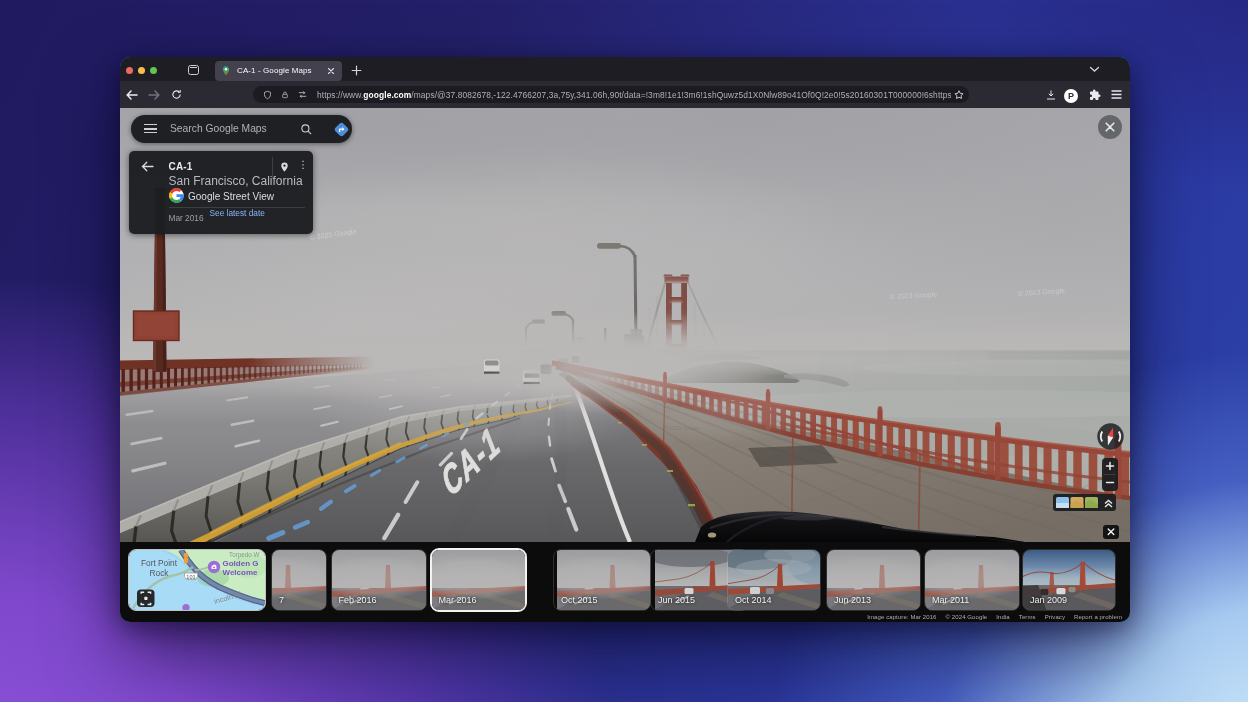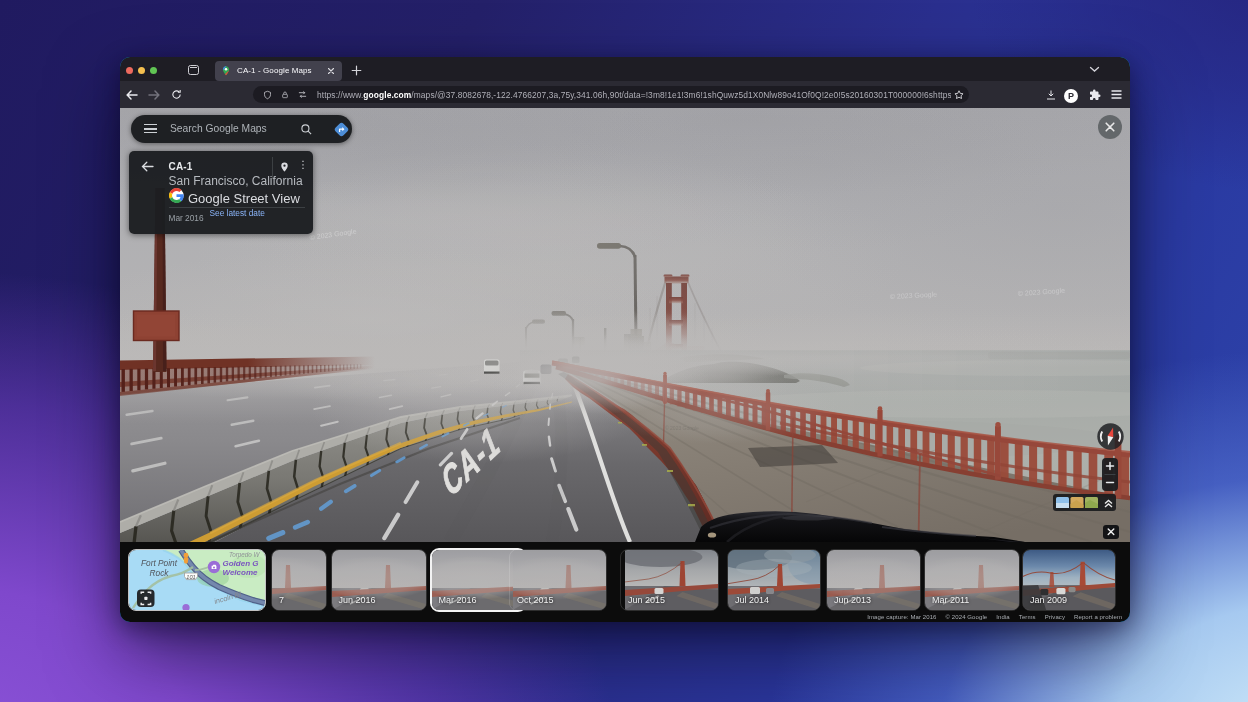--- a/index.html
+++ b/index.html
@@ -27,21 +27,21 @@
   display:flex; align-items:center; color:#b6b6bd; font-size:8.4px; }
 .urlbar svg { flex:none }
 .u-txt { white-space:nowrap; overflow:hidden; width:634px; letter-spacing:0.1px; color:#b0b0b8 }
 .u-txt b { color:#fff; font-weight:bold }
 .content { position:relative; height:434px; background:#aaaaae; overflow:hidden; }
 .timeline { position:relative; height:80px; background:#0c0c0c; }
 .thumb { position:absolute; top:8px; height:60px; border-radius:7px; overflow:hidden; outline:1px solid rgba(255,255,255,.14); }
 .thumb svg { position:absolute; right:0; top:0 }
 .thumb span { position:absolute; left:7px; bottom:5px; color:#f1f1f1; font-size:9px; text-shadow:0 0 3px rgba(0,0,0,.8); }
 .thumb.sel { outline:2.5px solid #f3f3f3; }
-.mapthumb { position:absolute; left:9px; top:8px; width:136px; height:60px; border-radius:7px; overflow:hidden; outline:1.5px solid rgba(255,255,255,.75);font-style:italic; }
+.mapthumb { position:absolute; left:9px; top:8px; width:136px; height:60px; border-radius:7px; overflow:hidden; outline:1.5px solid rgba(255,255,255,.75); }
 .fineprint { position:absolute; right:8px; bottom:2px; color:#aaaeb3; font-size:6px; letter-spacing:0.1px }
 .fineprint span { margin-left:9px }
 .srchpill { position:absolute; left:11px; top:7px; width:221px; height:27.5px; background:#1e2023; border-radius:14px;
   box-shadow:0 1px 5px rgba(0,0,0,.45); display:flex; align-items:center;text-align:center; }
 .srchpill .ph { color:#aeb3b8; font-size:10.3px; margin-left:13px; }
 .burg { width:13px; height:9px; margin-left:13px; border-top:1.6px solid #cdd1d5; border-bottom:1.6px solid #cdd1d5; position:relative }
 .burg:before { content:""; position:absolute; top:2.8px; left:0; right:0; height:1.6px; background:#cdd1d5 }
 .infocard { position:absolute; left:9px; top:43px; width:184px; height:83px; background:rgba(28,30,33,.97); border-radius:5px;
   box-shadow:0 1px 6px rgba(0,0,0,.5); color:#e8eaed }
 .xcircle { position:absolute; left:978px; top:7px; width:24px; height:24px; border-radius:50%; background:rgba(92,96,99,.9); }
@@ -598,21 +598,21 @@
         </svg>
     <div style="position:absolute;left:169px;top:8px;font-size:10px;color:#dadce0;letter-spacing:0">⋮</div>
     <div style="position:absolute;left:39.5px;top:22.5px;font-size:12px;color:#b6babf">San Francisco, California</div>
     <svg width="15" height="15" viewBox="0 0 48 48" style="position:absolute;left:39.5px;top:36.5px">
           <circle cx="24" cy="24" r="23" fill="#fff"></circle>
           <path fill="#EA4335" d="M24 9.5c3.54 0 6.71 1.22 9.21 3.6l6.85-6.85C35.9 2.38 30.47 0 24 0 14.62 0 6.51 5.38 2.56 13.22l7.98 6.19C12.43 13.72 17.74 9.5 24 9.5z"></path>
           <path fill="#4285F4" d="M46.98 24.55c0-1.57-.15-3.09-.38-4.55H24v9.02h12.94c-.58 2.96-2.26 5.48-4.78 7.18l7.73 6c4.51-4.18 7.09-10.36 7.09-17.65z"></path>
           <path fill="#FBBC05" d="M10.53 28.59c-.48-1.45-.76-2.99-.76-4.59s.27-3.14.76-4.59l-7.98-6.19C.92 16.46 0 20.12 0 24c0 3.88.92 7.54 2.56 10.78l7.97-6.19z"></path>
           <path fill="#34A853" d="M24 48c6.48 0 11.93-2.13 15.89-5.81l-7.73-6c-2.15 1.45-4.92 2.3-8.16 2.3-6.26 0-11.57-4.22-13.47-9.91l-7.98 6.19C6.51 42.62 14.62 48 24 48z"></path>
         </svg>
-    <div style="position:absolute;left:59px;top:39.5px;font-size:13px;color:#dadce0">Google Street View</div>
+    <div style="position:absolute;left:59px;top:39.5px;font-size:10px;color:#dadce0">Google Street View</div>
     <div style="position:absolute;left:39.5px;top:55.5px;right:8px;height:1px;background:#3c4043"></div>
     <div style="position:absolute;left:39.5px;top:62px;font-size:8.3px;color:#9aa0a6">Mar 2016</div>
     <div style="position:absolute;left:80.5px;top:57px;font-size:8.3px;color:#8ab4f8">See latest date</div>
   </div>
   <div class="xcircle"><svg width="24" height="24" viewBox="0 0 24 24">
           <path d="M8.2 8.2 L15.8 15.8 M15.8 8.2 L8.2 15.8" stroke="#e8e8e8" stroke-width="1.6" stroke-linecap="round"></path>
         </svg></div>
   <div class="compass"><svg width="29" height="29" viewBox="0 0 29 29">
     <circle cx="14.5" cy="14.5" r="13.2" fill="rgba(32,33,36,.85)"></circle>
     <path d="M6.2,9.5 A10.2,10.2 0 0 0 6.2,19.5" stroke="#ededed" stroke-width="1.9" fill="none"></path>
@@ -722,21 +722,21 @@
           <path d="M56,43 L94,54 L94,60 L50,47 Z" fill="#766e64" opacity="0.65"></path>
           <line x1="18" y1="54" x2="32" y2="47" stroke="#cfcfcd" stroke-width="1.5" opacity="0.7"></line>
           <radialGradient id="f1" cx="0.5" cy="0.5" r="0.5">
             <stop offset="0" stop-color="#b9b7b6" stop-opacity="0.44"></stop>
             <stop offset="0.7" stop-color="#b9b7b6" stop-opacity="0.32"></stop>
             <stop offset="1" stop-color="#b9b7b6" stop-opacity="0"></stop>
           </radialGradient>
           <ellipse cx="44" cy="28" rx="60" ry="22" fill="url(#f1)"></ellipse>
           <rect width="94" height="60" fill="#b5b3b3" opacity="0.10"></rect>
         </svg>
-        <span>Jun 2016</span>
+        <span>Feb 2016</span>
       </div>
       <div class="thumb sel" style="left:311.5px;width:93px">
         <svg width="93" height="60" viewBox="0 0 94 60" preserveAspectRatio="xMaxYMid slice">
           <defs>
             <linearGradient id="s2" x1="0" y1="0" x2="0" y2="1">
               <stop offset="0" stop-color="#9b9b9f"></stop>
               <stop offset="0.55" stop-color="#aeadaf"></stop>
               <stop offset="1" stop-color="#b7b5b4"></stop>
             </linearGradient>
           </defs>
@@ -749,21 +749,21 @@
           <radialGradient id="f2" cx="0.5" cy="0.5" r="0.5">
             <stop offset="0" stop-color="#b9b7b6" stop-opacity="0.55"></stop>
             <stop offset="0.7" stop-color="#b9b7b6" stop-opacity="0.40"></stop>
             <stop offset="1" stop-color="#b9b7b6" stop-opacity="0"></stop>
           </radialGradient>
           <ellipse cx="44" cy="28" rx="60" ry="22" fill="url(#f2)"></ellipse>
           <rect width="94" height="60" fill="#b5b3b3" opacity="0.12"></rect>
         </svg>
         <span>Mar 2016</span>
       </div>
-      <div class="thumb" style="left:390px;width:96px">
+      <div class="thumb" style="left:434px;width:96px">
         <svg width="93.5" height="60" viewBox="0 0 94 60" preserveAspectRatio="xMaxYMid slice">
           <defs>
             <linearGradient id="s3" x1="0" y1="0" x2="0" y2="1">
               <stop offset="0" stop-color="#9b9b9f"></stop>
               <stop offset="0.55" stop-color="#aeadaf"></stop>
               <stop offset="1" stop-color="#b7b5b4"></stop>
             </linearGradient>
           </defs>
           <rect width="94" height="40" fill="url(#s3)"></rect>
           <rect y="38" width="94" height="22" fill="#76757a"></rect>
@@ -776,21 +776,21 @@
           <radialGradient id="f3" cx="0.5" cy="0.5" r="0.5">
             <stop offset="0" stop-color="#b9b7b6" stop-opacity="0.44"></stop>
             <stop offset="0.7" stop-color="#b9b7b6" stop-opacity="0.32"></stop>
             <stop offset="1" stop-color="#b9b7b6" stop-opacity="0"></stop>
           </radialGradient>
           <ellipse cx="44" cy="28" rx="60" ry="22" fill="url(#f3)"></ellipse>
           <rect width="94" height="60" fill="#b5b3b3" opacity="0.10"></rect>
         </svg>
         <span>Oct 2015</span>
       </div>
-      <div class="thumb" style="left:501px;width:97px">
+      <div class="thumb" style="left:531px;width:97px">
         <svg width="93.5" height="60" viewBox="0 0 94 60" preserveAspectRatio="xMaxYMid slice">
           <defs>
             <linearGradient id="s4" x1="0" y1="0" x2="0" y2="1">
               <stop offset="0" stop-color="#83878d"></stop>
               <stop offset="0.55" stop-color="#a6a8aa"></stop>
               <stop offset="1" stop-color="#b8b8b7"></stop>
             </linearGradient>
           </defs>
           <rect width="94" height="38" fill="url(#s4)"></rect>
           <ellipse cx="36" cy="7" rx="42" ry="10" fill="#6d7076" opacity="0.85"></ellipse>
@@ -821,21 +821,21 @@
           <ellipse cx="48" cy="18" rx="38" ry="9" fill="#aab4bb" opacity="0.35"></ellipse>
           <rect y="36" width="94" height="24" fill="#6e6d71"></rect>
           <path d="M0,60 L42,36 L94,39 L94,60 Z" fill="#5d5c60"></path>
           <path d="M52,14 L56,14 L57,36 L51,36 Z" fill="#a04634"></path>
           <path d="M54,15 Q40,28 24,30 L0,34" stroke="#8d3f2e" stroke-width="1" fill="none" opacity="0.8"></path>
           <path d="M0,39 L94,34 L94,38 L0,45 Z" fill="#9d4a38"></path>
           <rect x="24" y="37" width="10" height="7" rx="1.5" fill="#cfcfcd"></rect>
           <rect x="40" y="38" width="8" height="6" rx="1.5" fill="#88878b"></rect>
           <path d="M56,42 L94,54 L94,60 L50,46 Z" fill="#766e64" opacity="0.7"></path>
         </svg>
-        <span>Jul 2014</span>
+        <span>Oct 2014</span>
       </div>
       <div class="thumb" style="left:707px;width:93px">
         <svg width="94" height="60" viewBox="0 0 94 60" preserveAspectRatio="xMaxYMid slice">
           <defs>
             <linearGradient id="s6" x1="0" y1="0" x2="0" y2="1">
               <stop offset="0" stop-color="#9b9b9f"></stop>
               <stop offset="0.55" stop-color="#aeadaf"></stop>
               <stop offset="1" stop-color="#b7b5b4"></stop>
             </linearGradient>
           </defs>

